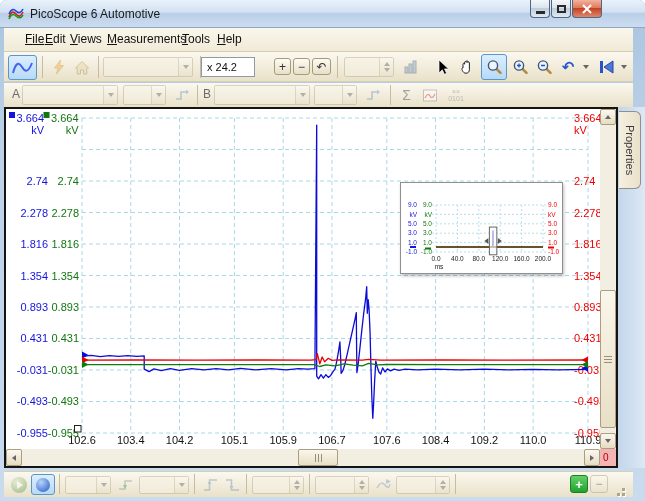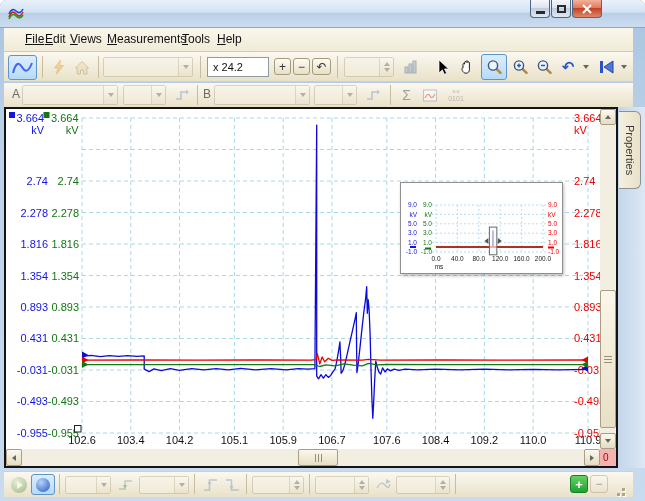--- a/index.html
+++ b/index.html
@@ -85,20 +85,21 @@
 <body>
 
 <div class="window">
 
   <div class="titlebar">
     <svg class="app-icon" width="16" height="16" viewBox="0 0 16 16">
       <path d="M1 8 Q4 1 8 5 T15 3" stroke="#2244dd" fill="none" stroke-width="1.6"></path>
       <path d="M1 11 Q4 3 8 8 T15 6" stroke="#d22222" fill="none" stroke-width="1.6"></path>
       <path d="M1 13 Q4 6 8 10 T15 9" stroke="#16a016" fill="none" stroke-width="1.6"></path>
     </svg>
+    <span class="win-title">PicoScope 6 Automotive</span>
     <div class="winbtn" style="left:530px;width:20px;">
       <div class="glyph-min"></div>
     </div>
     <div class="winbtn" style="left:551px;width:20px;">
       <div class="glyph-max"></div>
     </div>
     <div class="winbtn close" style="left:572px;width:30px;">
       <svg width="10" height="10" viewBox="0 0 10 10">
         <path d="M1 1 L9 9 M9 1 L1 9" stroke="#fff" stroke-width="2"></path>
       </svg>
@@ -131,21 +132,21 @@
         <path d="M8 1.5 L14.5 8 L12.8 8 L12.8 14 L9.5 14 L9.5 10 L6.5 10 L6.5 14 L3.2 14 L3.2 8 L1.5 8 Z" fill="#e8d8a8" stroke="#a89058"></path>
       </svg>
     </div>
     <div class="sep" style="left:94px;"></div>
     <div class="combo disabled" style="left:99px;top:5px;width:90px;height:20px;">
       <div class="chev">
           <div class="tri-down"></div>
         </div>
     </div>
     <div class="sep" style="left:196px;"></div>
-    <div class="whitebox" style="left:203px;top:5px;width:62px;height:20px;">x 24.2</div>
+    <div class="whitebox" style="left:197px;top:5px;width:54px;height:20px;">x 24.2</div>
     <div class="btn3d" style="left:270px;top:6px;width:17px;height:17px;">+</div>
     <div class="btn3d" style="left:289px;top:6px;width:17px;height:17px;">−</div>
     <div class="btn3d" style="left:308px;top:6px;width:19px;height:17px;">↶</div>
     <div class="sep" style="left:333px;"></div>
     <div class="spin disabled" style="left:340px;top:5px;width:50px;height:20px;">
       <div class="updown">
           <div class="tri-up"></div>
           <div class="tri-down"></div>
         </div>
     </div>

